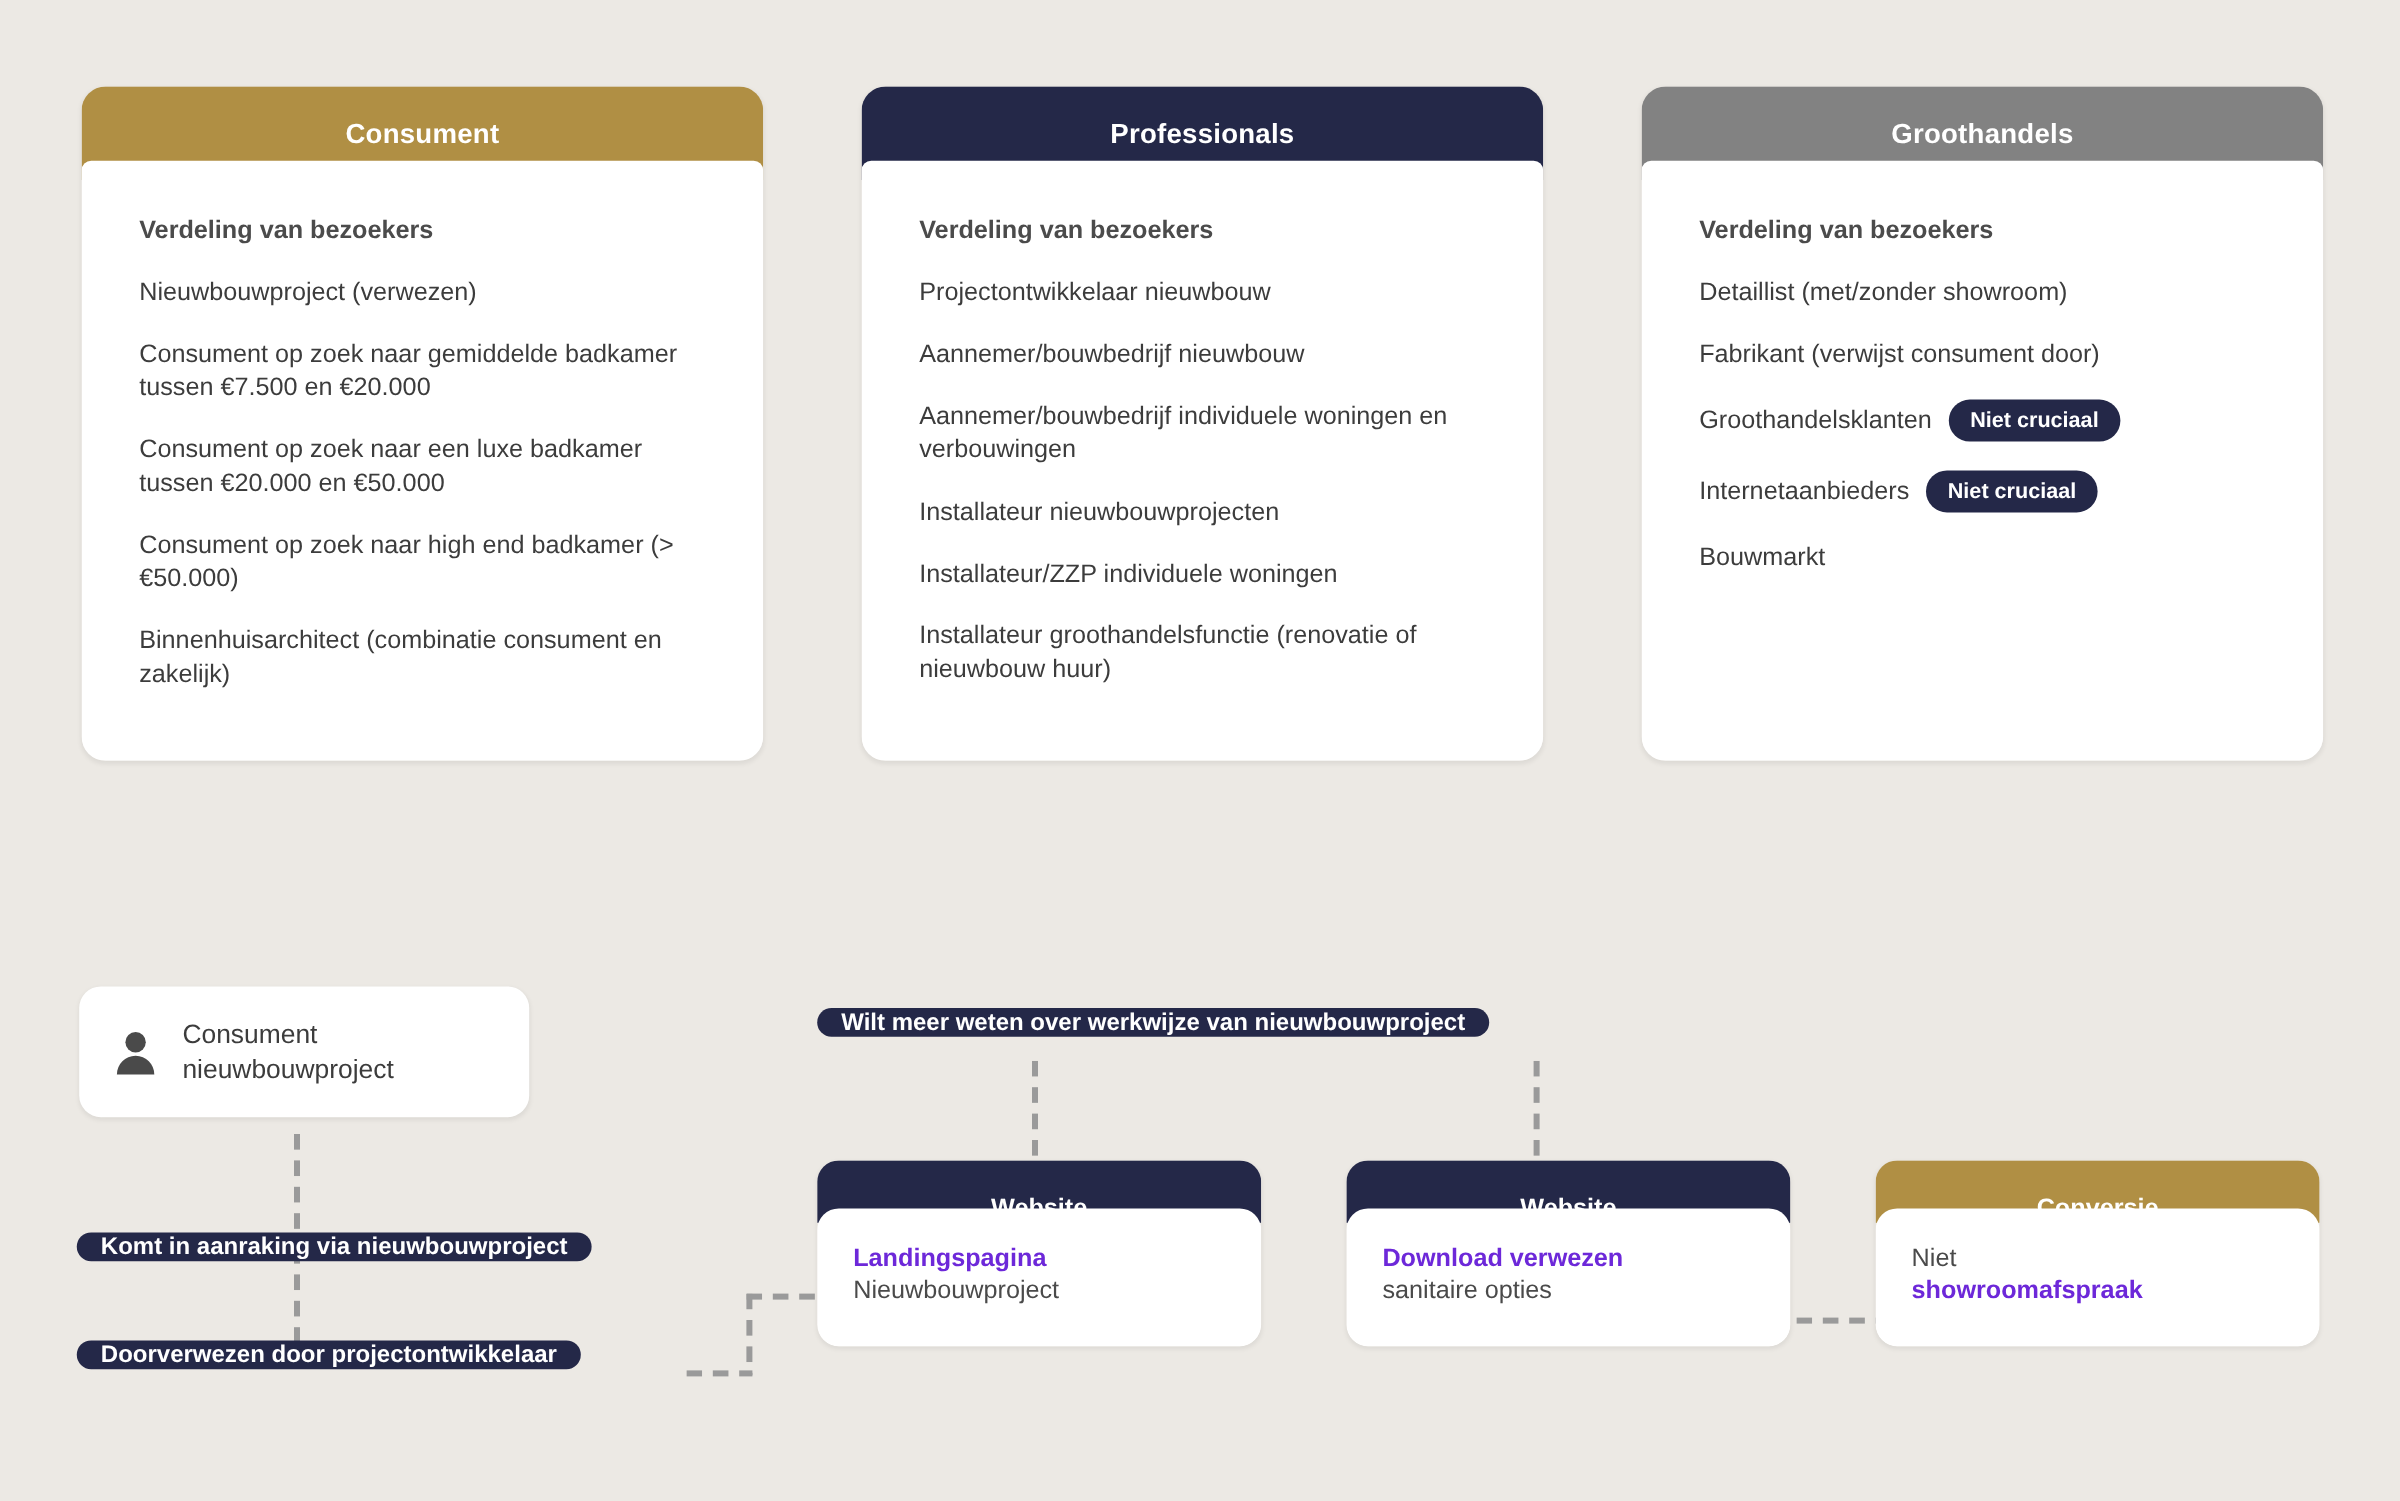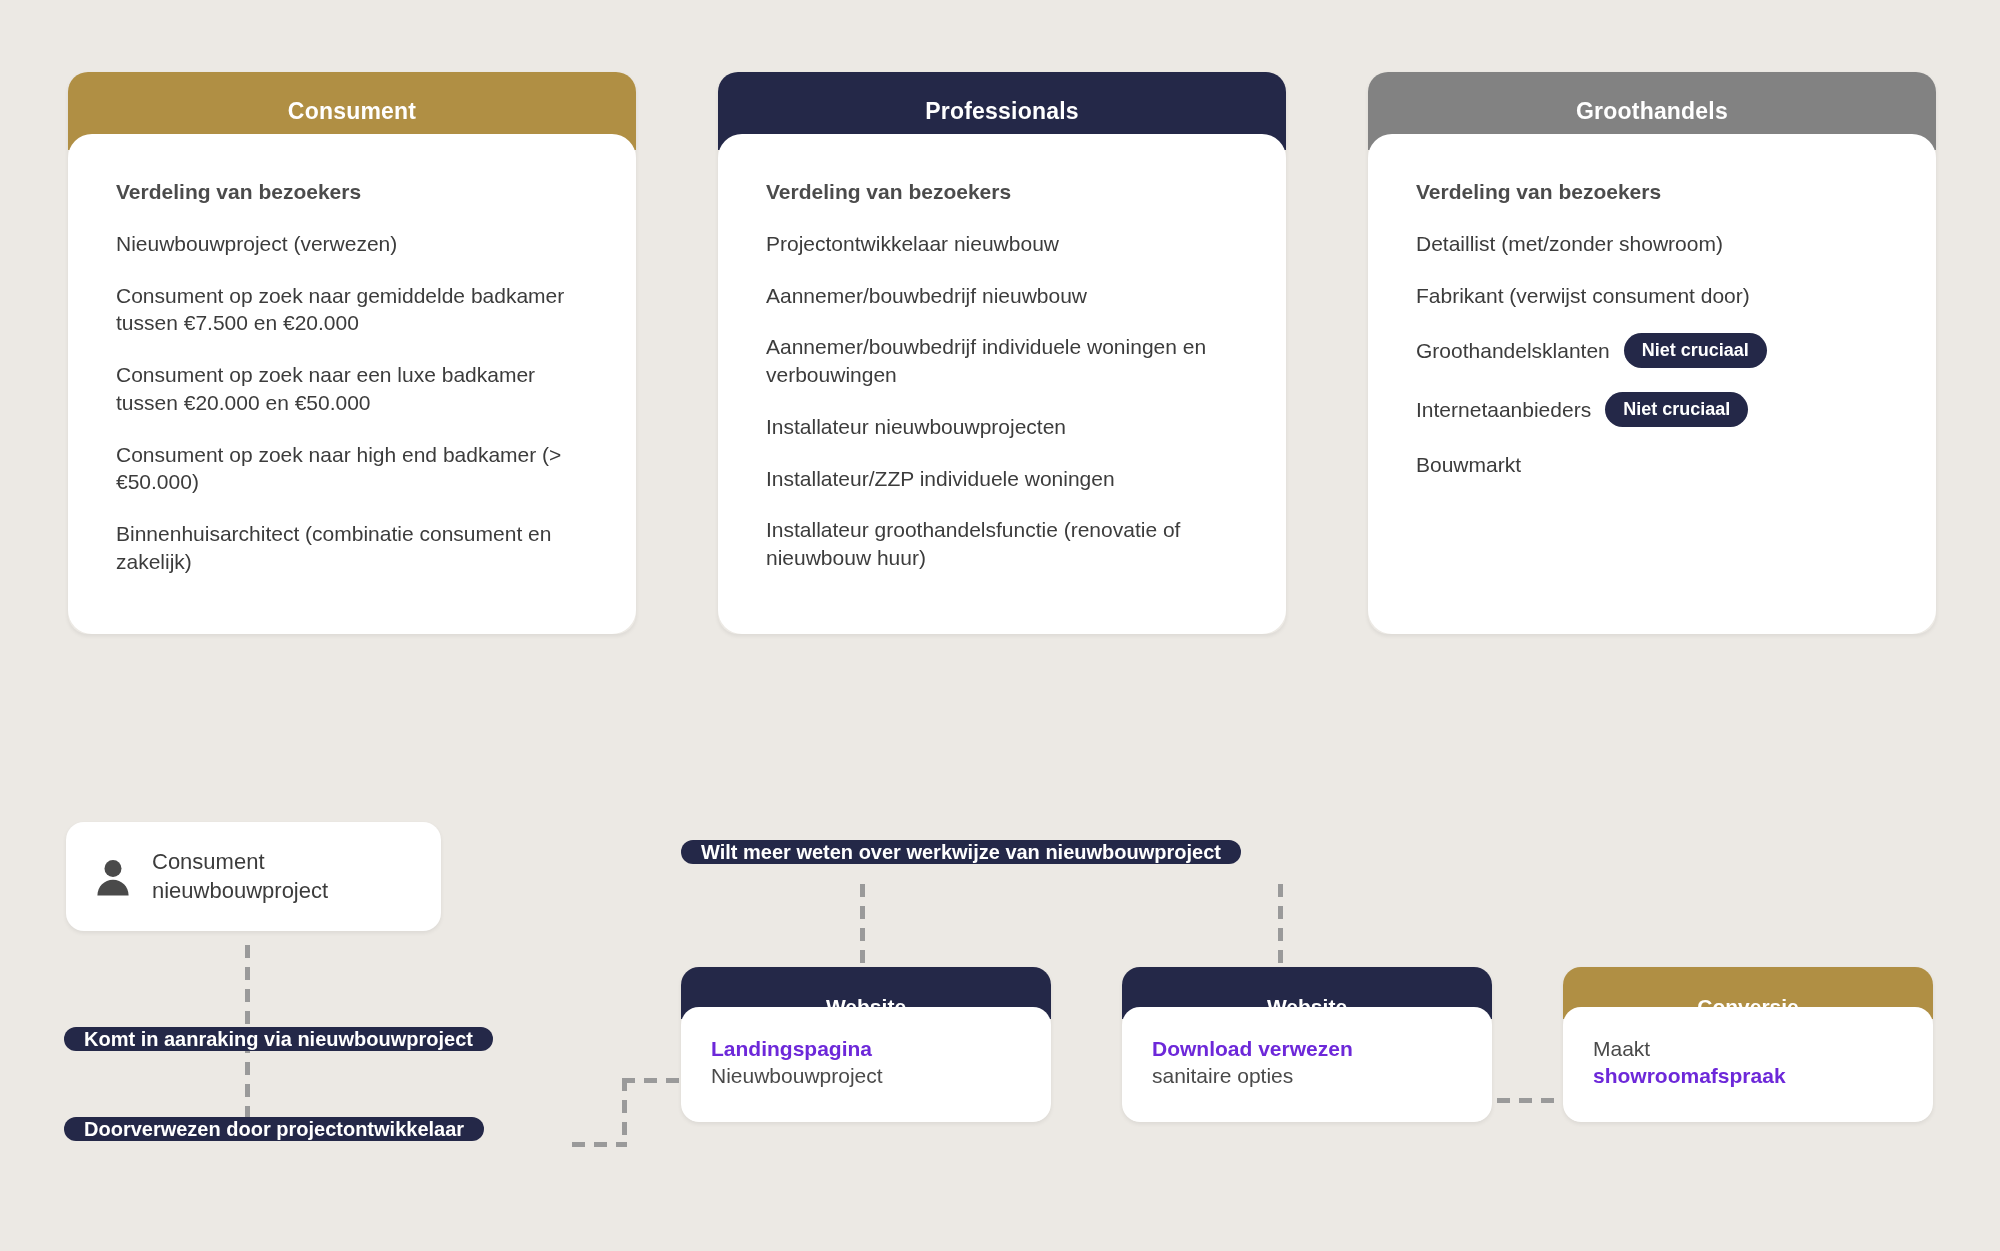--- a/index.html
+++ b/index.html
@@ -22,21 +22,21 @@
     overflow:hidden;
   }
   .persona-header {
     height:78px;
     display:flex; align-items:center; justify-content:center;
     font-size:23px; font-weight:bold; color:#ffffff;
     letter-spacing:0.2px;
   }
   .persona-body {
     background:#ffffff;
-    border-radius:24px;
+    border-radius:8px;
     margin-top:-16px;
     padding:46px 48px 40px 48px;
     position:relative;
     min-height:500px;
   }
   .persona-body h4 {
     font-size:21px; font-weight:bold; color:#4b4b4b;
     margin-bottom:26px;
   }
   .persona-item {
@@ -253,20 +253,20 @@
         </div>
       </div>
     </div>
 
     <div class="node titled-card" style="left:1563px; top:967px;">
       <div class="shell">
         <div class="t-header hdr-gold">
           <span>Conversie</span>
         </div>
         <div class="t-body">
-          <div class="soft">Maakt</div>
+          <div class="soft">Niet</div>
           <div class="strong">showroomafspraak</div>
         </div>
       </div>
     </div>
 
   </div>
 </div>
 
 </body></html>

